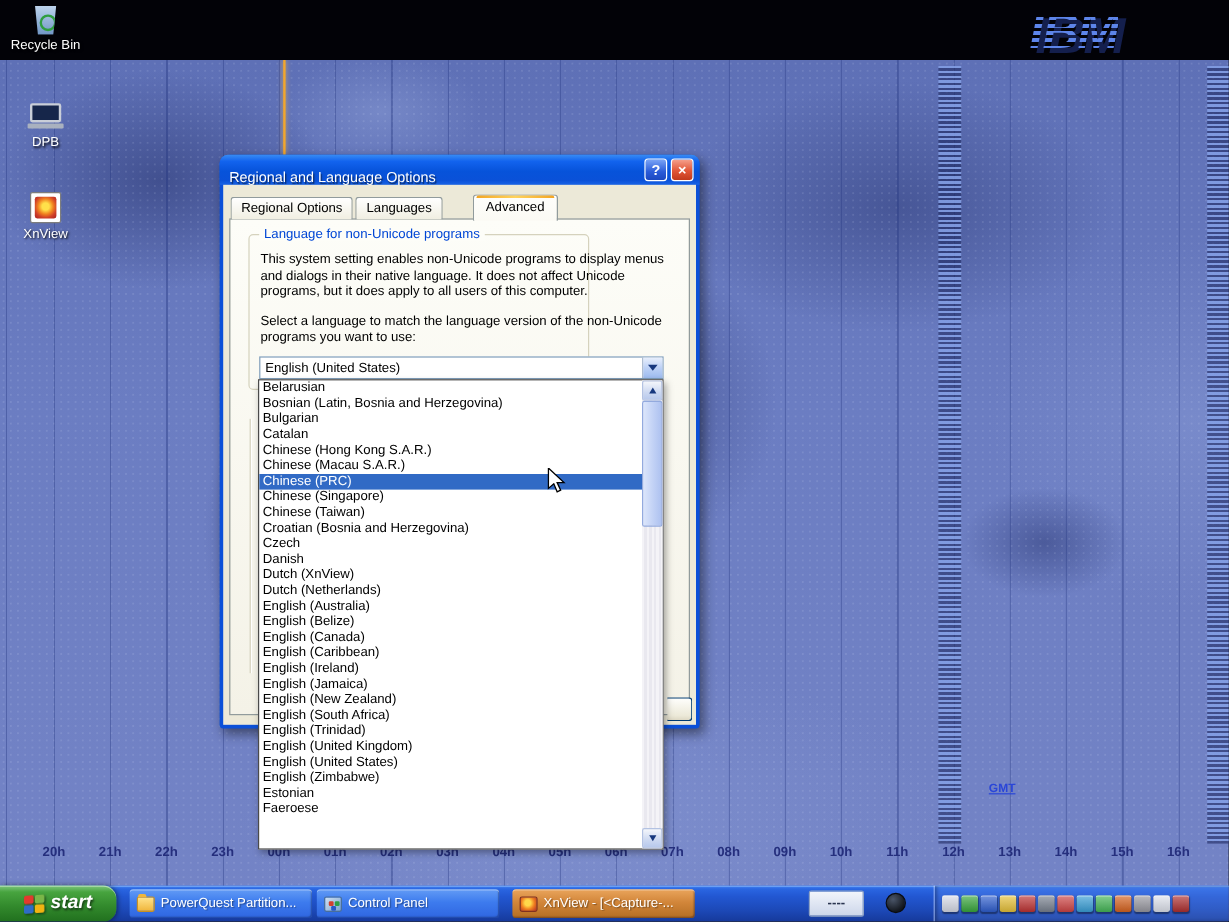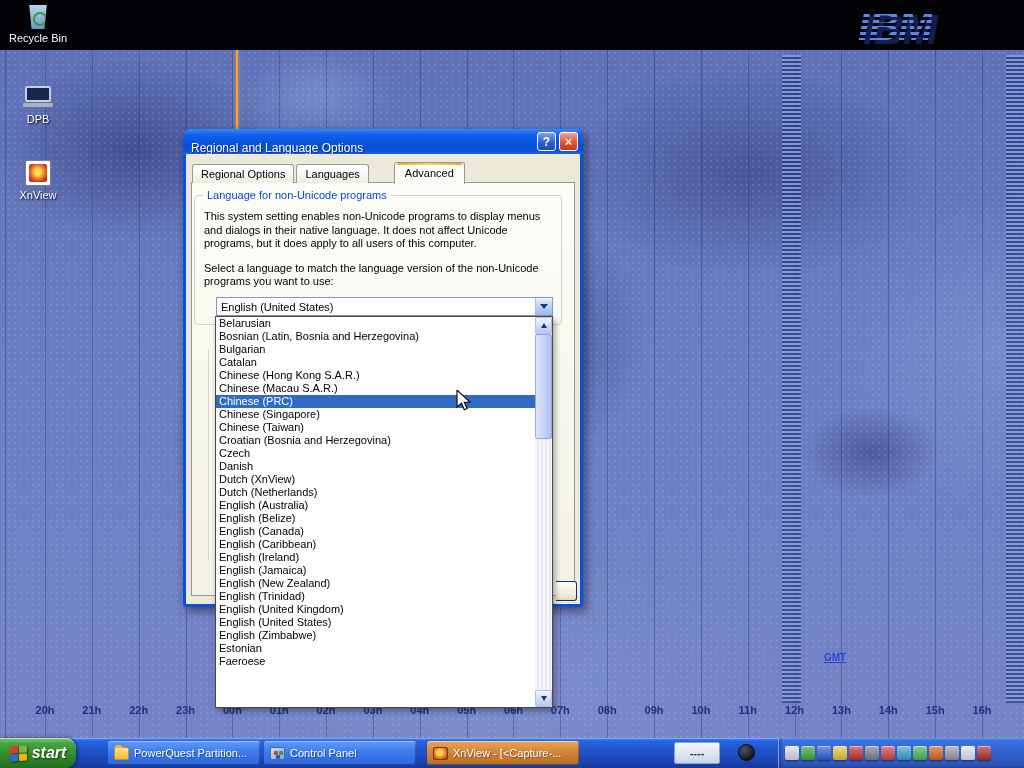--- a/index.html
+++ b/index.html
@@ -81,21 +81,21 @@
   .tabs { position:absolute; top:8px; left:6px; display:flex; align-items:flex-end; z-index:3; }
   .tab { font-size:11px; color:#000; padding:3px 8px 3px 8px; margin-right:2px;
      background:linear-gradient(180deg,#ffffff,#f0eee1); border:1px solid #919b9c; border-bottom:none;
      border-radius:3px 3px 0 0; cursor:pointer; }
   .tab.active { position:relative; padding:4px 10px 5px 10px; margin-bottom:-1px;
      background:linear-gradient(180deg,#fefefb,#fbfaf4); z-index:4;margin-left:23px; }
   .tab.active::before { content:""; position:absolute; top:0; left:2px; right:2px; height:2px;
      border-radius:2px 2px 0 0; background:linear-gradient(90deg,#f3a522,#ffd35c,#f3a522); }
   .tabpage { position:absolute; top:28px; left:5px; width:384px; bottom:8px;
      border:1px solid #919b9c; background:linear-gradient(180deg,#fdfdf8 0%, #f4f2e7 100%); }
-  .groupbox { position:absolute; left:2px; top:12px; width:368px; height:130px;
+  .groupbox { position:absolute; left:15px; top:12px; width:284px; height:130px;
      border:1px solid #d5d2bd; border-radius:4px; padding:14px 9px 0 9px; }
   .grouptitle { position:absolute; top:-7px; left:8px; background:#fdfdf8; padding:0 4px;
      font-size:11px; color:#0046d5; }
   .desc { font-size:11px; line-height:13.5px; color:#000; width:348px; }
   .desc + .desc { margin-top:11px; }
   .combo { position:absolute; left:24px; top:114px; width:337px; height:19px; background:#fff;
      border:1px solid #7f9db9; display:flex; align-items:center; cursor:pointer; z-index:5;}
   .combo-val { flex:1; font-size:11px; padding-left:4px; white-space:nowrap; overflow:hidden; }
   .combo-btn { width:17px; height:17px; border-left:1px solid #aebdd2;
      background:linear-gradient(180deg,#e8effc,#bdd1f6 50%,#9dbbef);
@@ -128,21 +128,21 @@
   .sthumb { position:absolute; left:0; top:0; width:100%; height:105px; border:1px solid #93aade;
      border-radius:2px; background:linear-gradient(90deg,#dce6fb,#c0d0f5 60%,#aec2f0); cursor:grab; }
 
   
   .cursor { position:absolute; left:456px; top:390px; z-index:300; pointer-events:none; }
 
   
   .taskbar { position:absolute; left:0; bottom:0; width:1024px; height:30px; z-index:200;
      background:linear-gradient(180deg,#4a89f2 0%, #2a66e2 9%, #2257d2 30%, #1c48b6 70%, #16399b 100%);
      box-shadow:inset 0 1px 0 #78aaf8; }
-  .startbtn { position:absolute; left:0; top:0; width:76px; height:30px; border-radius:0 11px 11px 0;
+  .startbtn { position:absolute; left:0; top:0; width:97px; height:30px; border-radius:0 11px 11px 0;
      background:linear-gradient(180deg,#7ec87e 0%, #47a43f 18%, #338b2d 55%, #21701e 100%);
      box-shadow:1px 0 4px rgba(0,0,0,.5), inset 0 1px 0 rgba(255,255,255,.45);
      display:flex; align-items:center; justify-content:center; gap:5px; cursor:pointer; }
   .startbtn .stext { color:#fff; font-size:16px; font-weight:bold; font-style:italic;
      text-shadow:1px 1px 2px rgba(0,0,0,.6); }
   .flag { display:grid; grid-template-columns:8px 8px; grid-template-rows:7px 7px; gap:1px;
      transform:skewY(-4deg); filter:drop-shadow(1px 1px 1px rgba(0,0,0,.5)); }
   .flag i { border-radius:1.5px; }
   .flag i:nth-child(1){ background:#e23a2e; } .flag i:nth-child(2){ background:#7ab648; }
   .flag i:nth-child(3){ background:#2e6cc8; } .flag i:nth-child(4){ background:#f2b411; }
@@ -286,20 +286,21 @@
         <div class="list-item">Danish</div>
         <div class="list-item">Dutch (XnView)</div>
         <div class="list-item">Dutch (Netherlands)</div>
         <div class="list-item">English (Australia)</div>
         <div class="list-item">English (Belize)</div>
         <div class="list-item">English (Canada)</div>
         <div class="list-item">English (Caribbean)</div>
         <div class="list-item">English (Ireland)</div>
         <div class="list-item">English (Jamaica)</div>
         <div class="list-item">English (New Zealand)</div>
+        <div class="list-item">English (South Africa)</div>
         <div class="list-item">English (Trinidad)</div>
         <div class="list-item">English (United Kingdom)</div>
         <div class="list-item">English (United States)</div>
         <div class="list-item">English (Zimbabwe)</div>
         <div class="list-item">Estonian</div>
         <div class="list-item">Faeroese</div>
       </div>
     <div class="vscroll">
       <div class="sbtn">
           <span class="arrow-up"></span>

